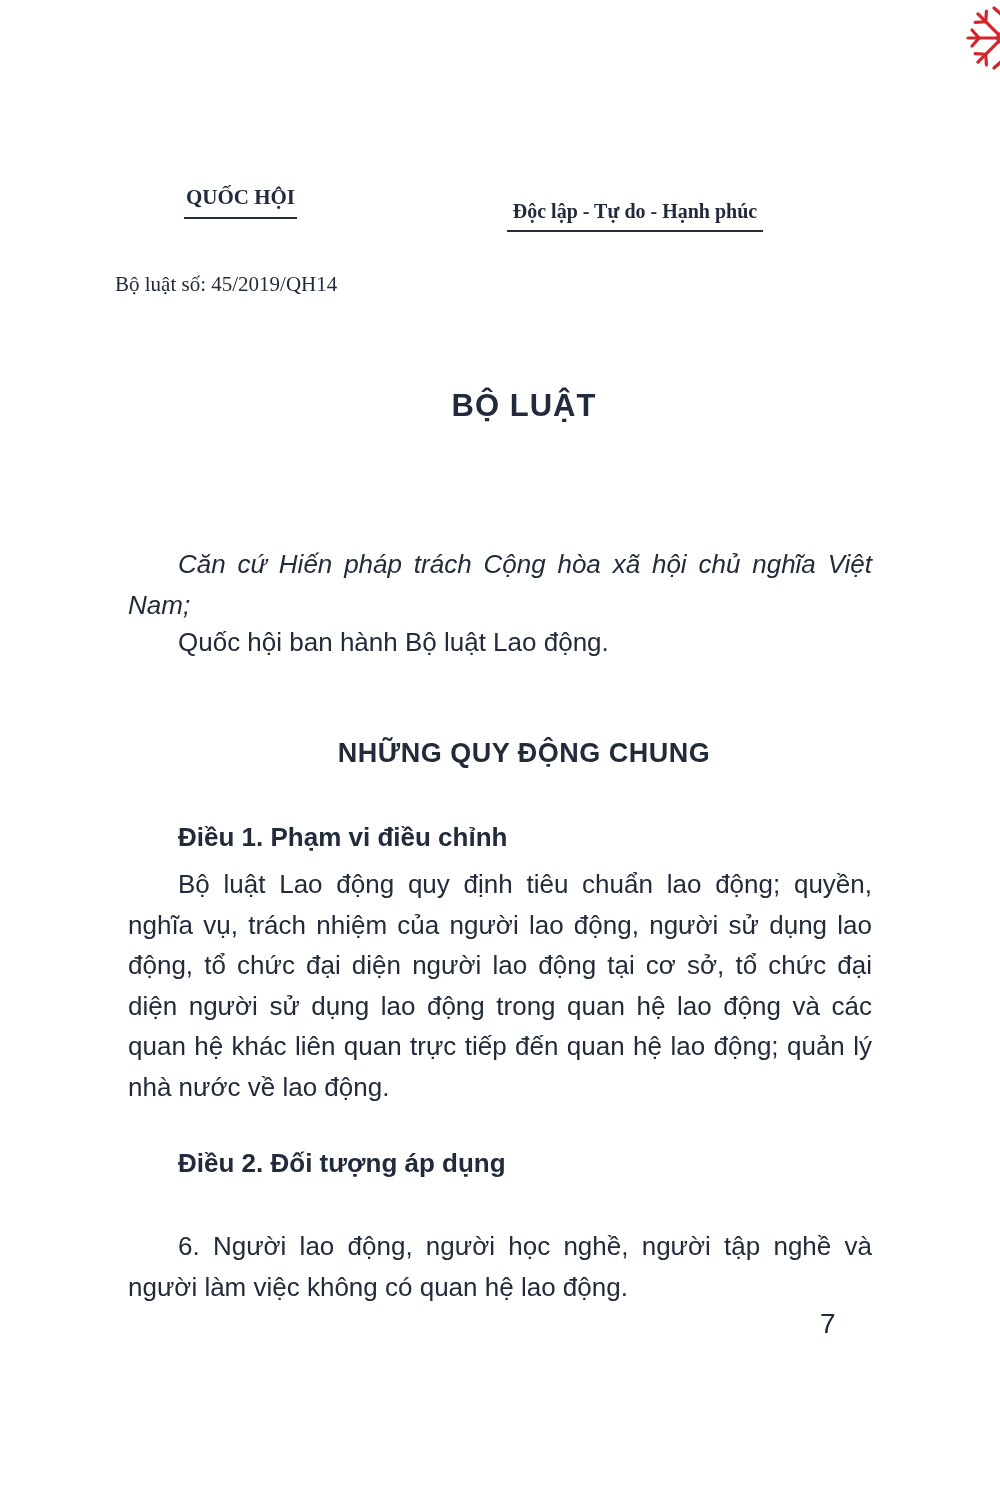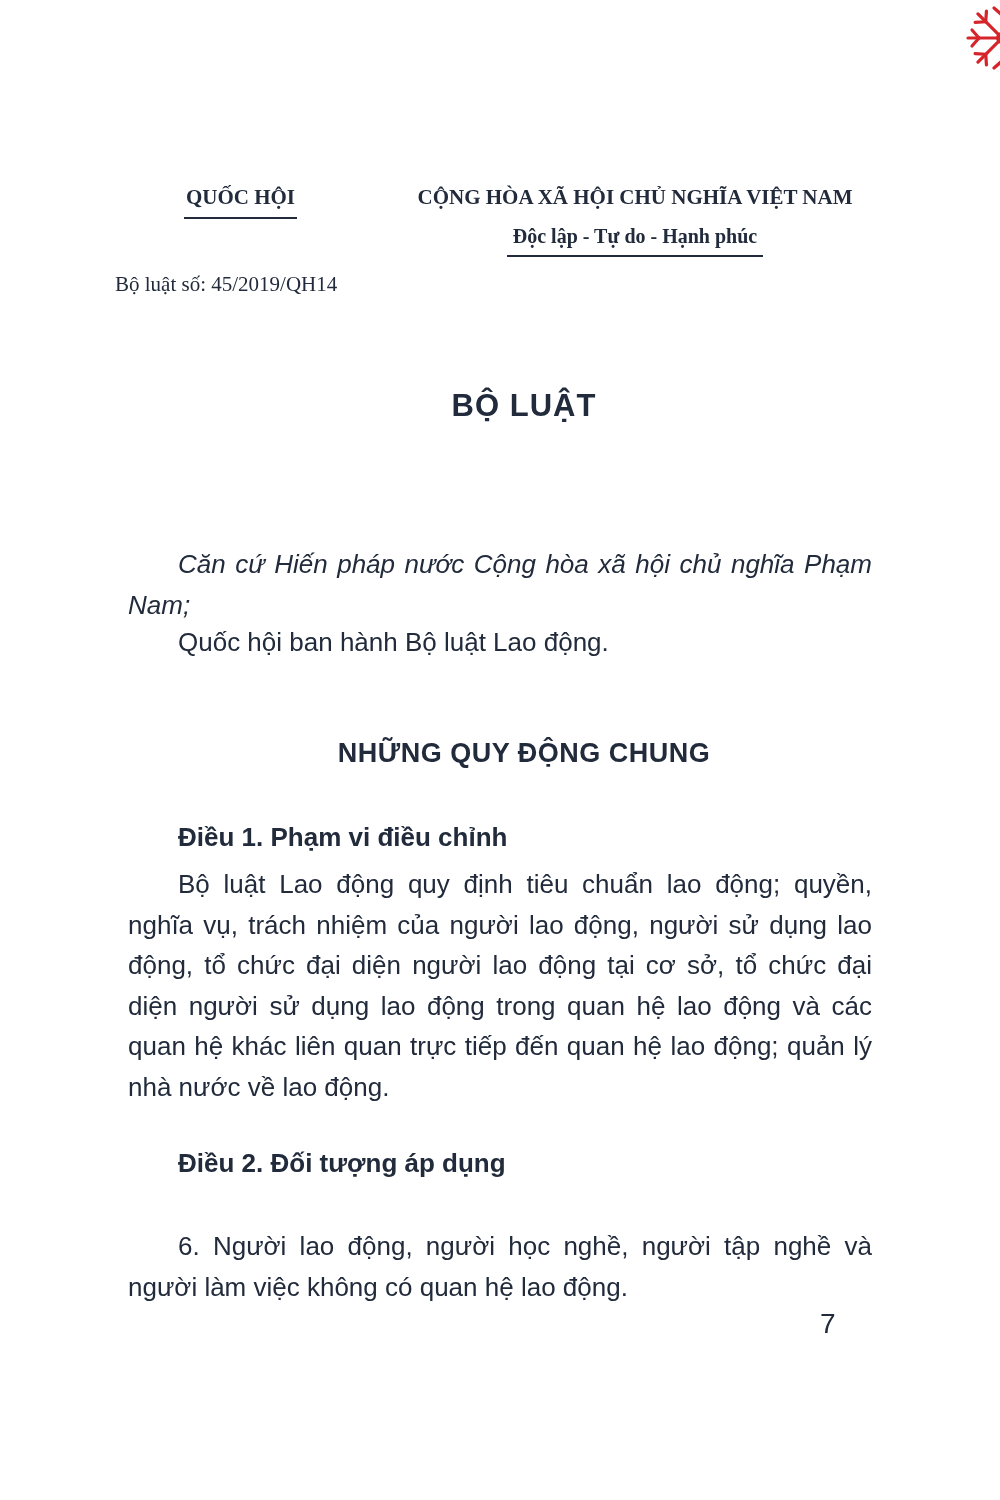--- a/index.html
+++ b/index.html
@@ -114,31 +114,30 @@
       <use href="#arm" transform="rotate(315 38 38)"></use>
     </g>
     <circle cx="38" cy="38" r="6" fill="#d5252b"></circle>
   </svg>
 
   <div class="issuer-block serif">
     <span class="issuer">QUỐC HỘI</span>
   </div>
 
   <div class="national-block serif">
-    <div class="national-title">CỘNG HÒA XÃ HỘI CHỦ NGHĨA VIỆT NAM</div>
     <span class="motto">Độc lập - Tự do - Hạnh phúc</span>
   </div>
 
   <div class="law-number serif">Bộ luật số: 45/2019/QH14</div>
 
   <div class="doc-title">
     <div>BỘ LUẬT</div>
   </div>
 
-  <p class="preamble-1">Căn cứ Hiến pháp nước Cộng hòa xã hội chủ nghĩa Phạm Nam;</p>
+  <p class="preamble-1">Căn cứ Hiến pháp trách Cộng hòa xã hội chủ nghĩa Việt Nam;</p>
   <p class="preamble-2">Quốc hội ban hành Bộ luật Lao động.</p>
 
   <div class="chapter-title">NHỮNG QUY ĐỘNG CHUNG</div>
 
   <div class="art1-heading">Điều 1. Phạm vi điều chỉnh</div>
   <p class="art1-body">Bộ luật Lao động quy định tiêu chuẩn lao động; quyền, nghĩa vụ, trách nhiệm của người lao động, người sử dụng lao động, tổ chức đại diện người lao động tại cơ sở, tổ chức đại diện người sử dụng lao động trong quan hệ lao động và các quan hệ khác liên quan trực tiếp đến quan hệ lao động; quản lý nhà nước về lao động.</p>
 
   <div class="art2-heading">Điều 2. Đối tượng áp dụng</div>
   <p class="art2-body">6. Người lao động, người học nghề, người tập nghề và người làm việc không có quan hệ lao động.</p>
 

